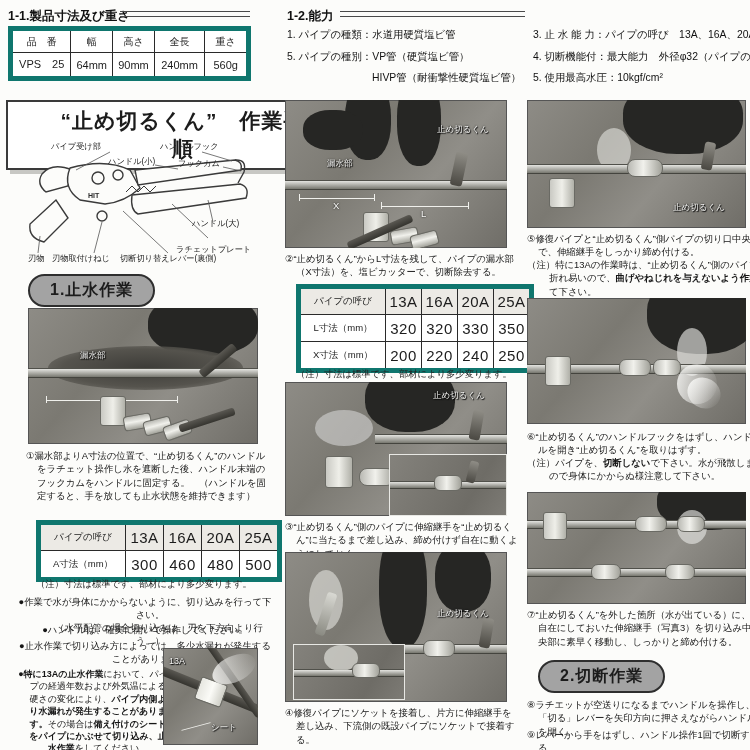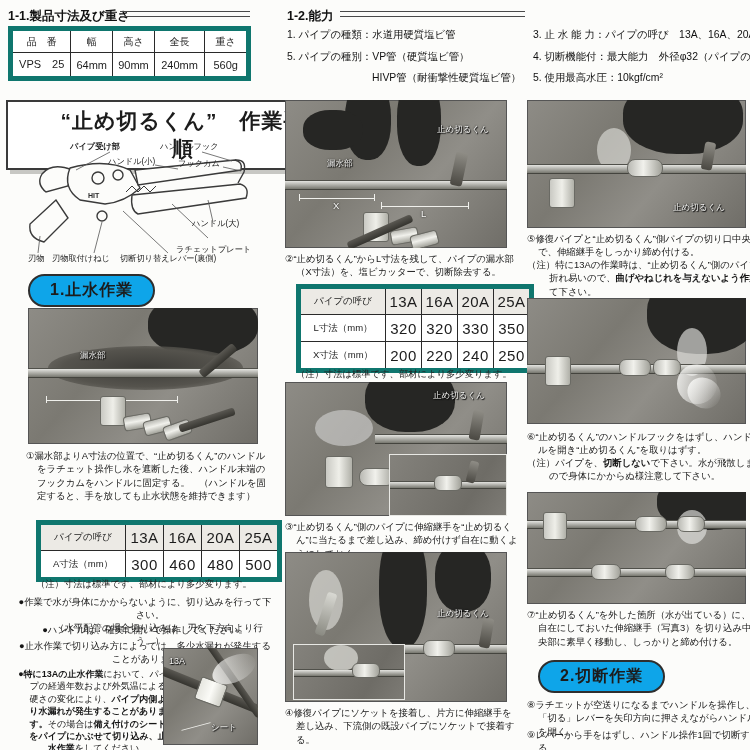--- a/index.html
+++ b/index.html
@@ -17,21 +17,21 @@
   .spec-td-v{font-size:11px;height:23px;}
   .dim-label{font-size:9.5px;width:80px;}
   .dim-num{font-size:15px;letter-spacing:.5px;}
   .hdr-row td{background:#eceae5;}
   .tnote{font-size:9.3px;color:#222;}
   
   .capline{font-size:10.4px;white-space:nowrap;color:#111;}
   
   .banner{border:2.4px solid #3a3a3a;background:#fff;box-shadow:4px 4px 0 #c7c7c3;
           text-align:center;font-size:21px;font-weight:bold;letter-spacing:1px;padding:5px 0;}
-  .badge{display:inline-block;border:2.4px solid #2e2e2e;border-radius:17px;background:#0ea5e9;
+  .badge{display:inline-block;border:2.4px solid #2e2e2e;border-radius:17px;background:#a3a3a3;
          font-size:16px;font-weight:bold;padding:4px 20px;letter-spacing:1px;}
   
   .cap{font-size:9.4px;line-height:1.42;color:#161616;padding-left:11px;text-indent:-11px;}
   .capn{font-size:9.4px;line-height:1.42;color:#161616;padding-left:22px;text-indent:-22px;}
   .bul{font-size:9.4px;line-height:1.38;color:#161616;padding-left:10px;text-indent:-10px;text-align:center;}
   .bd{font-weight:bold;}
   
   .photo{position:absolute;overflow:hidden;background:
      linear-gradient(130deg,#8e8c86 0%,#7b7972 35%,#908e88 62%,#6f6d67 100%);
      box-shadow:0 0 0 1px #555 inset;}
@@ -116,21 +116,21 @@
         <line x1="192" y1="12" x2="222" y2="21"></line>
         <line x1="145" y1="25" x2="168" y2="29"></line>
         <line x1="213" y1="27" x2="231" y2="31"></line>
         <line x1="203" y1="82" x2="198" y2="60"></line>
         <line x1="198" y1="98" x2="162" y2="64"></line>
         <line x1="158" y1="113" x2="113" y2="71"></line>
         <line x1="84" y1="113" x2="92" y2="82"></line>
         <line x1="28" y1="113" x2="30" y2="96"></line>
       </g>
     </svg>
-    <div class="dlab" style="left:60px;top:1px;font-weight:bold;">パイプ受け部</div>
+    <div class="dlab" style="left:41px;top:1px;">パイプ受け部</div>
     <div class="dlab" style="left:150px;top:1px;">ハンドルフック</div>
     <div class="dlab" style="left:98px;top:16px;">ハンドル(小)</div>
     <div class="dlab" style="left:168px;top:18px;">フックカム</div>
     <div class="dlab" style="left:182px;top:78px;">ハンドル(大)</div>
     <div class="dlab" style="left:166px;top:104px;">ラチェットプレート</div>
     <div class="dlab" style="left:110px;top:113px;">切断切り替えレバー(裏側)</div>
     <div class="dlab" style="left:42px;top:113px;">刃物取付けねじ</div>
     <div class="dlab" style="left:12px;top:113px;margin-left:6px;">刃物</div>
   </div>
 

